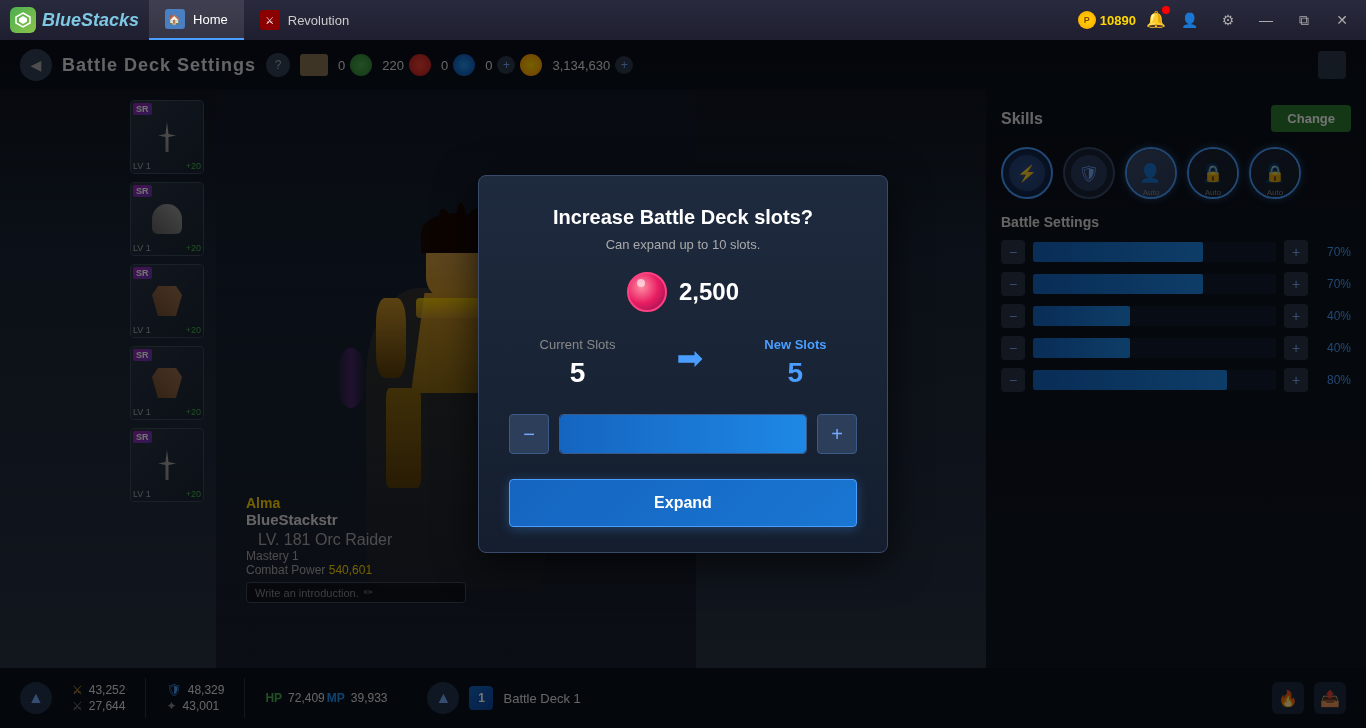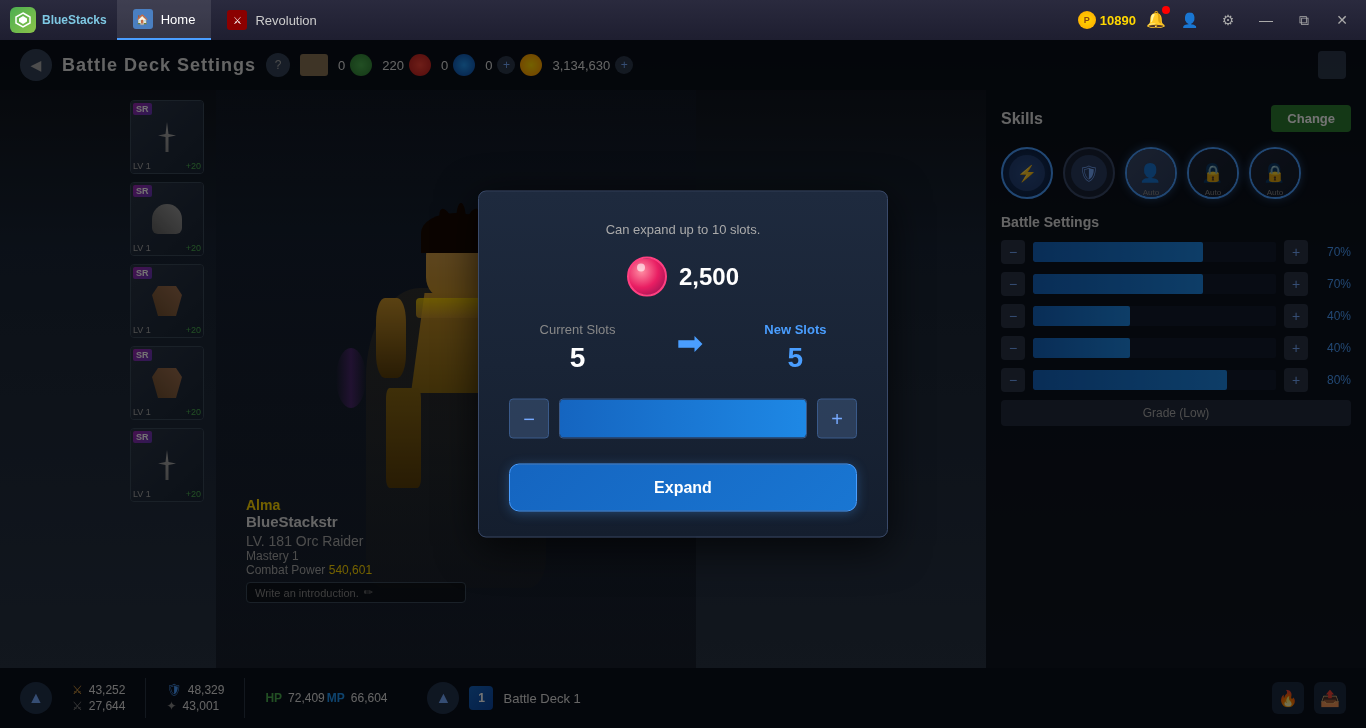--- a/index.html
+++ b/index.html
@@ -37,22 +37,23 @@
       border-radius: 6px;
       display: flex;
       align-items: center;
       justify-content: center;
       color: white;
       font-size: 12px;
       font-weight: bold;
     }
     .logo-text {
       color: #7EC8E3;
-      font-size: 12px;
-      font-weight: bold;
+      font-size: 18px;
+      font-weight: bold;
+      font-style: italic;
     }
     .tab {
       display: flex;
       align-items: center;
       height: 100%;
       padding: 0 16px;
       gap: 8px;
       cursor: pointer;
       font-size: 13px;
       color: #ccc;
@@ -329,22 +330,23 @@
       font-size: 14px;
       font-weight: bold;
     }
     .char-name {
       color: #e0e0e0;
       font-size: 15px;
       font-weight: bold;
     }
     .char-details {
       color: #aaa;
-      font-size: 14px;
+      font-size: 16px;
       margin-top: 3px;
+      margin-left: 12px;
     }
     .char-mastery {
       color: #aaa;
       font-size: 12px;
     }
     .char-cp {
       font-size: 12px;
       color: #aaa;
     }
     .char-cp span {
@@ -813,21 +815,21 @@
       font-size: 16px;
       cursor: pointer;
       text-align: center;
       font-weight: bold;
     }
     .expand-btn {
       flex: 1;
       padding: 14px;
       background: linear-gradient(135deg, #1565C0, #1976D2);
       border: 1px solid #4a9eff;
-      border-radius: 10px;
+      border-radius: 4px;
       color: white;
       font-size: 16px;
       cursor: pointer;
       text-align: center;
       font-weight: bold;
       box-shadow: 0 2px 12px rgba(74,158,255,0.3);
     }
   </style>
 </head>
 <body>
@@ -1065,21 +1067,20 @@
         <div class="setting-minus">−</div>
         <div class="setting-bar-container">
           <div class="setting-bar" style="width:80%"></div>
         </div>
         <div class="setting-plus">+</div>
         <span class="setting-pct">80%</span>
       </div>
     </div>
 
     <div class="grade-row">
-      <div class="grade-btn low">Grade (Low)</div>
     </div>
   </div>
 
   <div id="bottom-bar">
     <div class="bottom-arrow">▲</div>
 
     <div class="stat-group">
       <div class="stat-row">
         <span style="color:#e0a040;font-size:12px;">⚔</span>
         <span class="stat-val">43,252</span>
@@ -1105,41 +1106,42 @@
 
     <div class="bottom-divider"></div>
 
     <div class="hp-mp-group">
       <div class="hp-row">
         <span class="hp-label">HP</span>
         <span class="stat-val">72,409</span>
       </div>
       <div class="mp-row">
         <span class="mp-label">MP</span>
-        <span class="stat-val">66,604</span>
+        <span class="stat-val">39,933</span>
       </div>
     </div>
 
     <div class="battle-deck-section">
       <div class="deck-arrow">▲</div>
       <div class="deck-badge">1</div>
       <span class="deck-name">Battle Deck 1</span>
     </div>
 
     <div class="bottom-right-icons">
       <div class="bottom-icon">🔥</div>
       <div class="bottom-icon">📤</div>
     </div>
   </div>
 
 </div>
 
 <div id="overlay"></div>
 
 <div id="modal">
+  <div class="modal-title">Increase Battle Deck slots?</div>
   <div class="modal-subtitle">Can expand up to 10 slots.</div>
 
   <div class="modal-cost">
     <div class="gem-icon">
       <div class="gem-sparkle"></div>
     </div>
     <span class="cost-value">2,500</span>
   </div>
 
   <div class="modal-slots-section">

